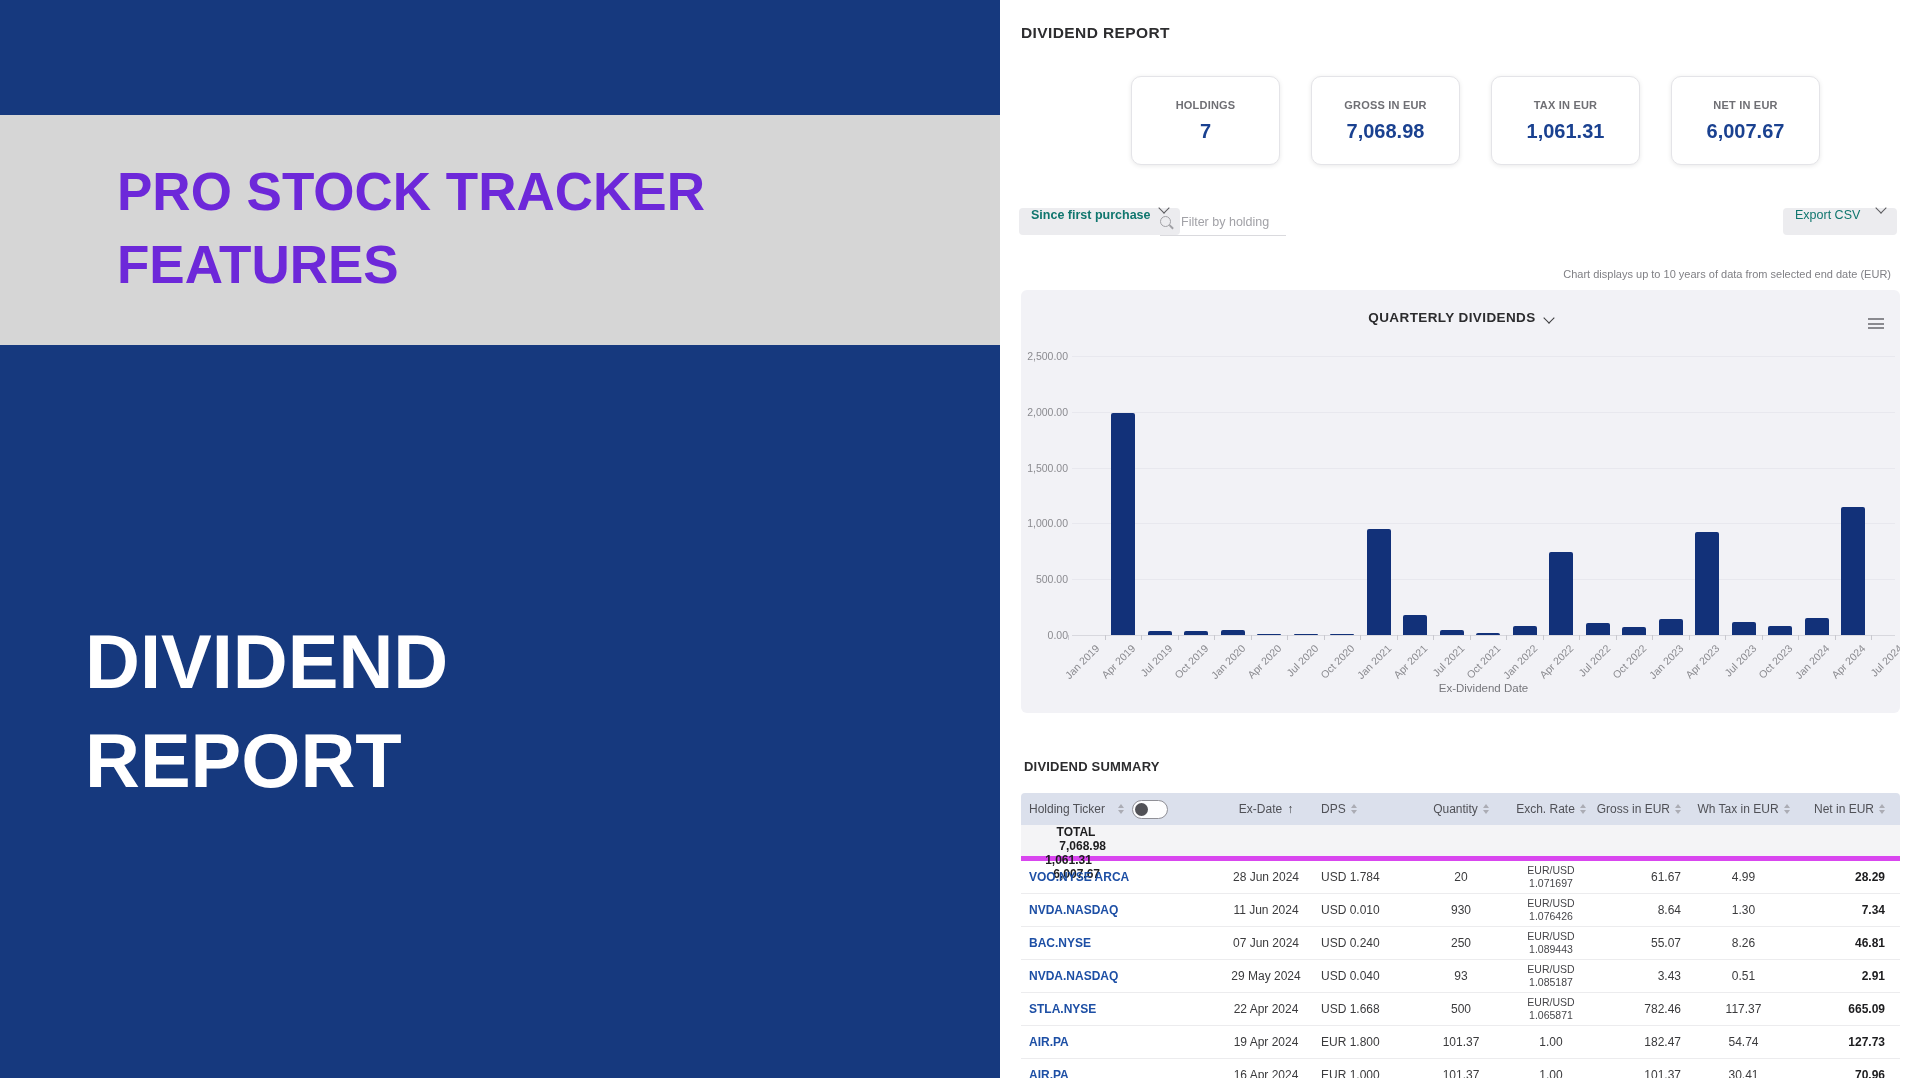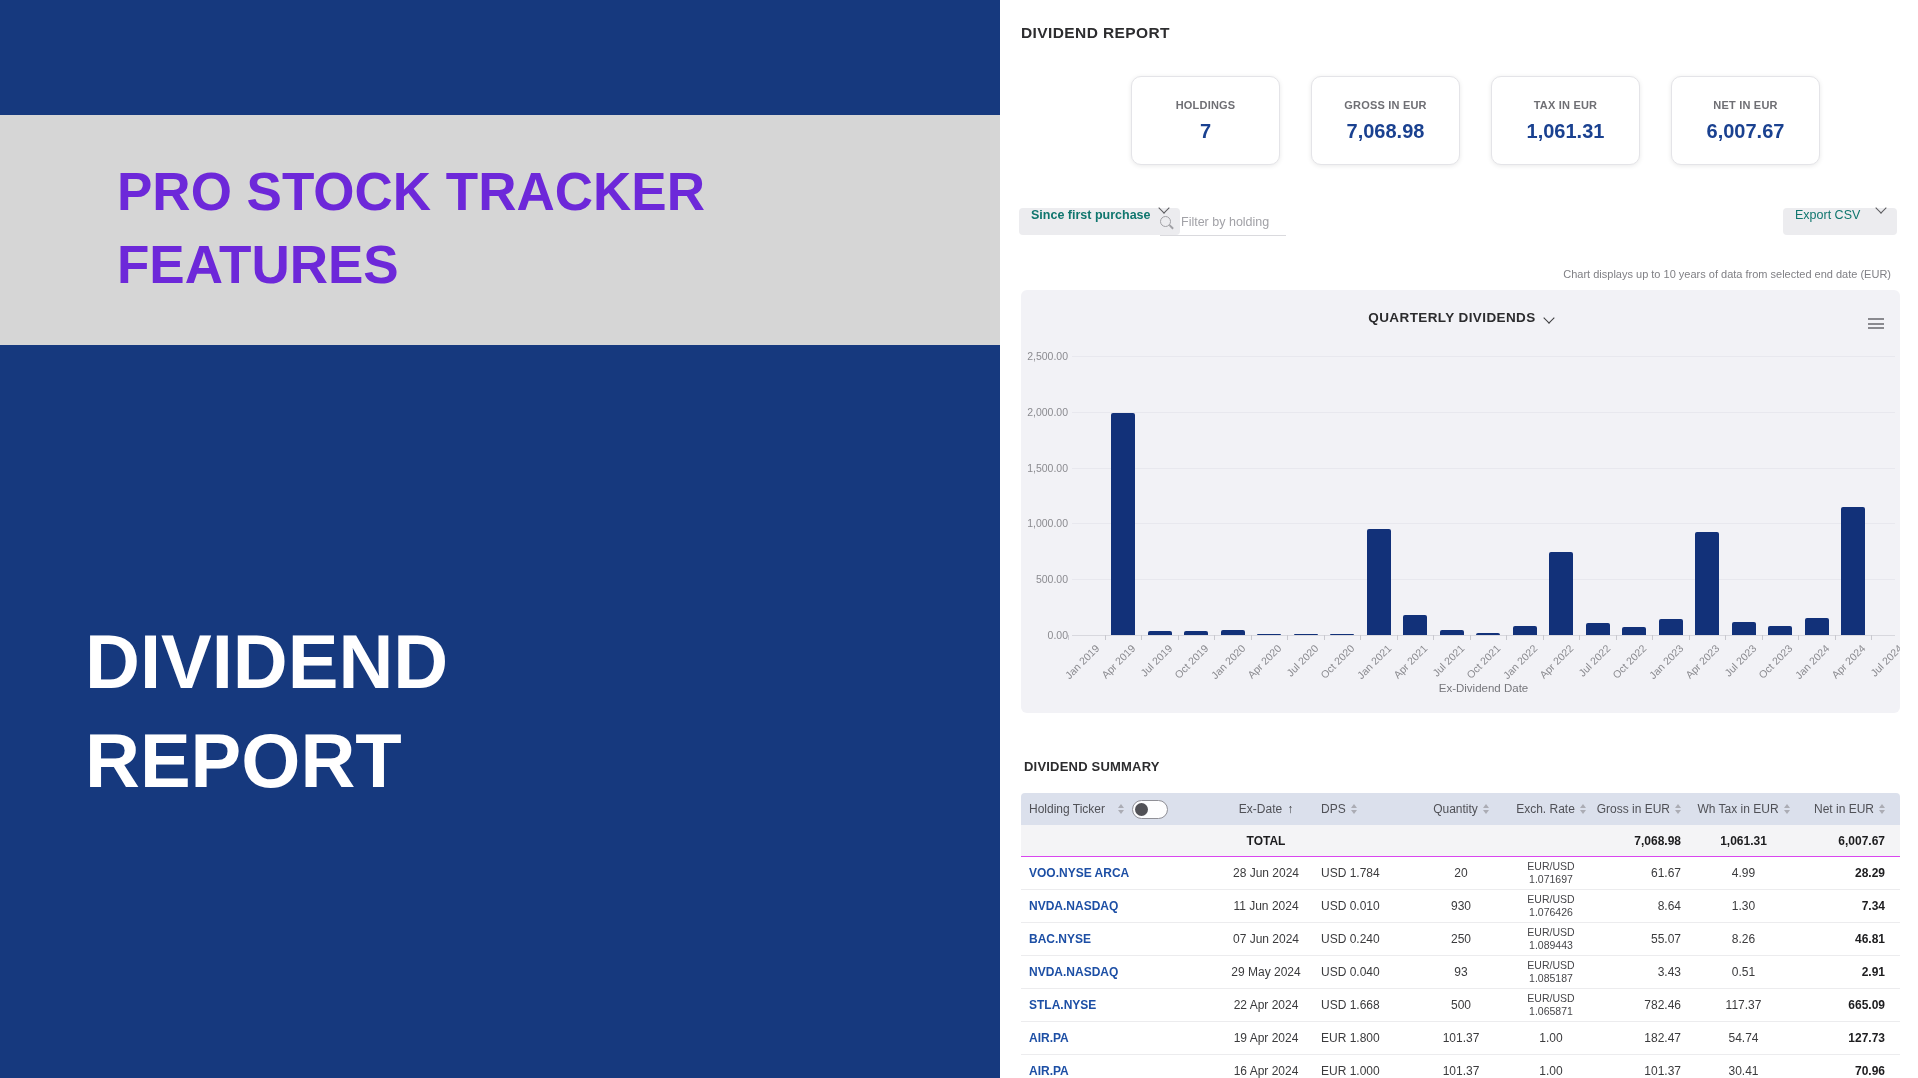--- a/index.html
+++ b/index.html
@@ -53,21 +53,21 @@
   .xtick{position:absolute;width:1px;height:5px;background:#c9c9cf;}
   .bar{position:absolute;border-radius:2px 2px 0 0;}
   .xlabel{position:absolute;white-space:nowrap;font-size:10.5px;color:#8b8b90;
     transform:translateX(-100%) rotate(-45deg);transform-origin:100% 0;}
   .axis-caption{position:absolute;left:51px;width:823px;text-align:center;top:392px;font-size:11.5px;color:#77777c;}
 
   .summary-title{position:absolute;left:1024px;top:759px;font-size:13px;font-weight:700;color:#2c2c2e;letter-spacing:.2px;}
   .summary-table{position:absolute;left:1021px;top:793px;width:879px;font-size:12px;color:#3b3b3d;}
   .trow{display:flex;align-items:stretch;height:32px;background:#fff;border-bottom:1px solid #ececee;}
   .thead{height:32px;background:#DBE0EC;border-radius:4px 4px 0 0;border-bottom:none;color:#505157;}
-  .ttotal{height:31px;background:#F4F4F6;border-bottom:1px solid #d946ef;}
+  .ttotal{height:31px;background:#F4F4F6;border-bottom:5px solid #d946ef;flex-direction:column;}
   .cell{display:flex;align-items:center;box-sizing:border-box;}
   .c1{width:190px;padding-left:8px;justify-content:flex-start;gap:8px;}
   .c2{width:110px;justify-content:center;}
   .c3{width:95px;}
   .c4{width:90px;justify-content:center;}
   .c5{width:90px;justify-content:center;text-align:center;}
   .c6{width:100px;justify-content:flex-end;padding-right:15px;}
   .c7{width:110px;justify-content:center;padding-right:15px;}
   .c8{width:94px;justify-content:flex-end;padding-right:15px;}
   .ticker{color:#1D4FA5;font-weight:700;cursor:pointer;}

